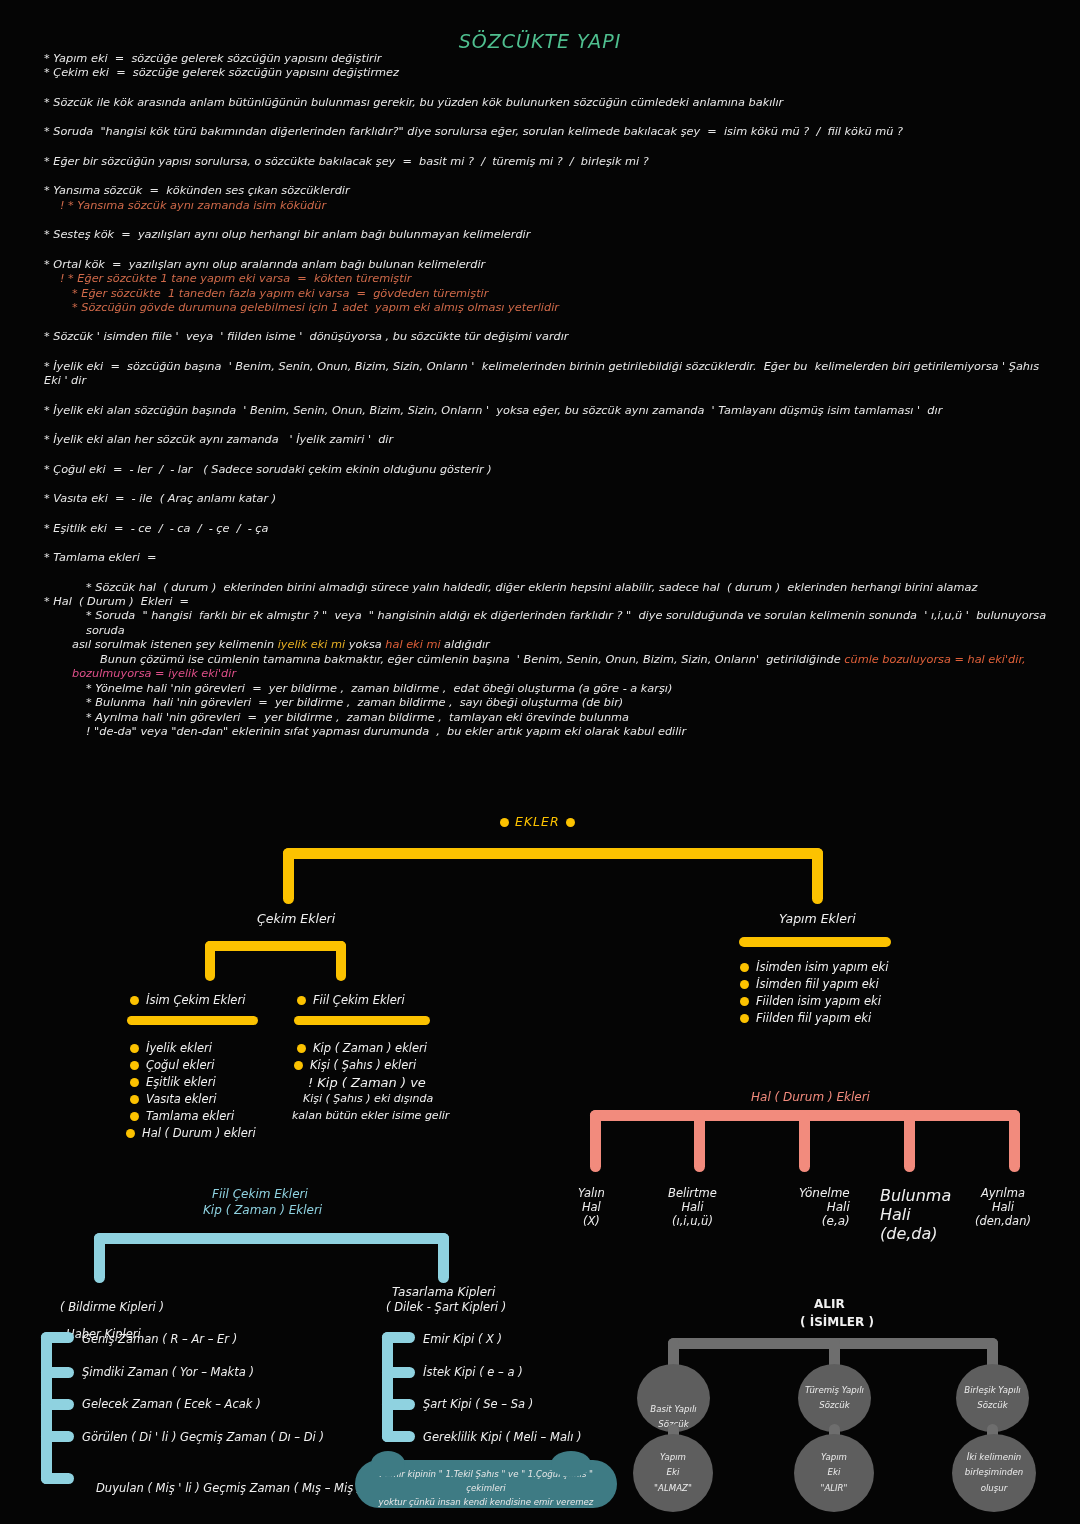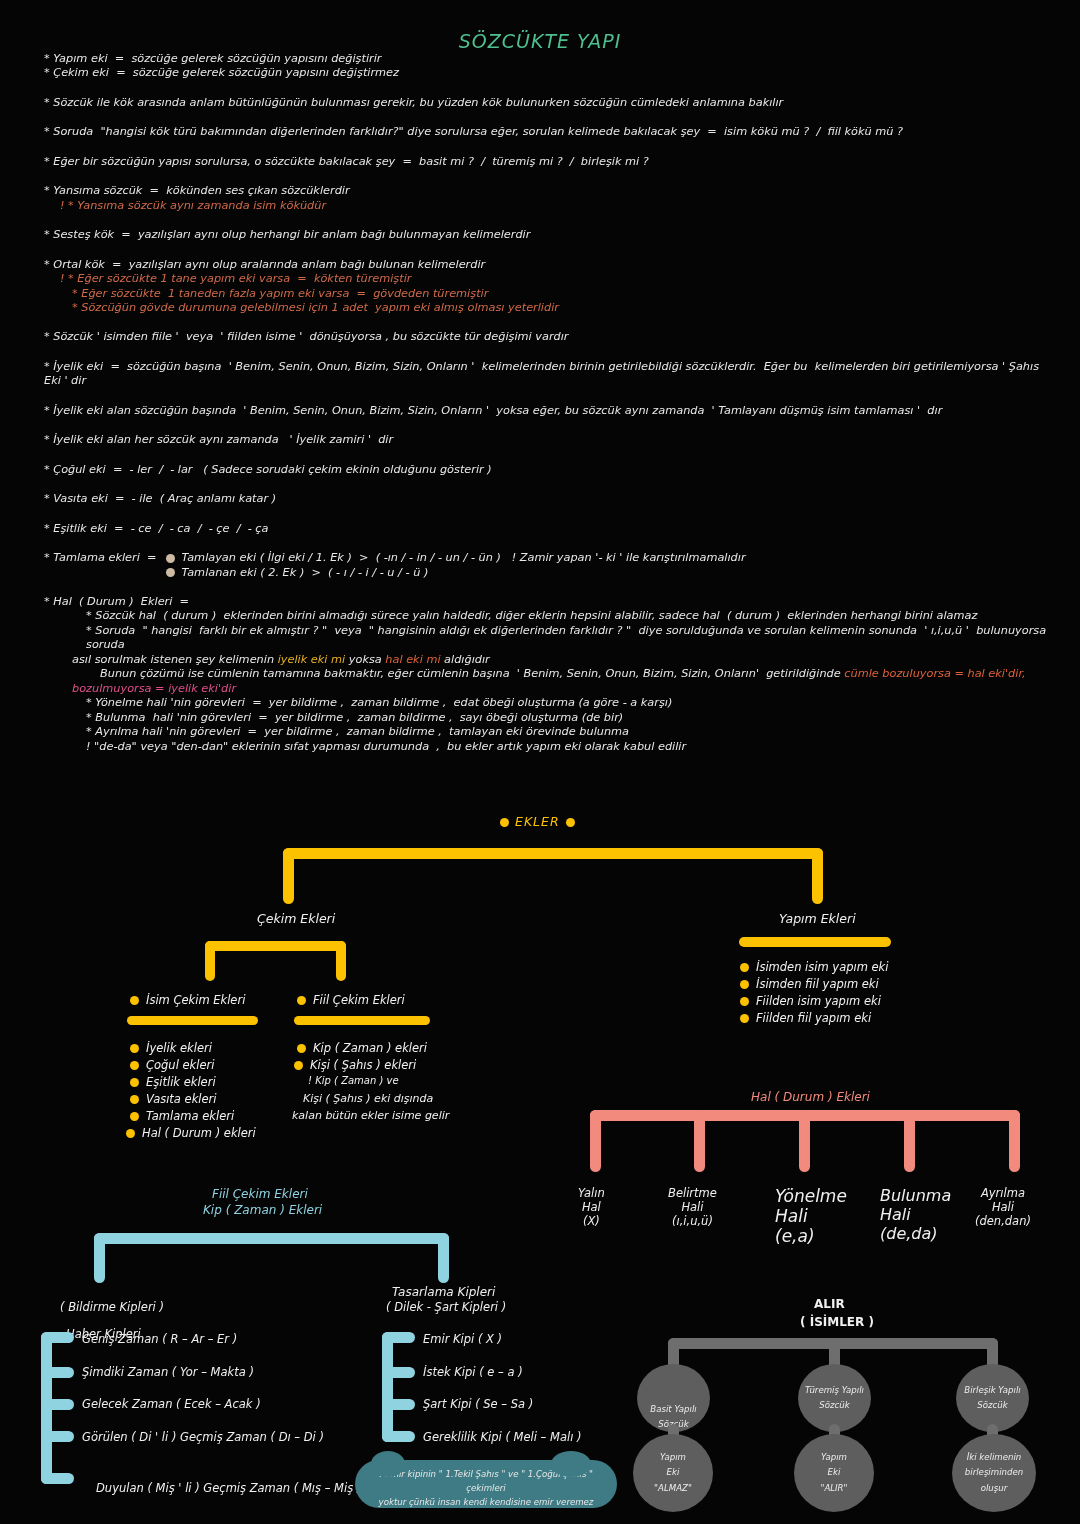--- a/index.html
+++ b/index.html
@@ -106,29 +106,25 @@
     <div class="sp14"></div>
     <div class="nl">* Çoğul eki  =  - ler  /  - lar   ( Sadece sorudaki çekim ekinin olduğunu gösterir )</div>
     <div class="sp14"></div>
     <div class="nl">* Vasıta eki  =  - ile  ( Araç anlamı katar )</div>
     <div class="sp14"></div>
     <div class="nl">* Eşitlik eki  =  - ce  /  - ca  /  - çe  /  - ça</div>
     <div class="sp14"></div>
 
     <div style="display:flex;">
       <div class="nl">* Tamlama ekleri  =</div>
-      <div style="margin-left:10px;">
-        <div class="nl"><span class="bullet-sm"></span><span>Tamlayan eki ( İlgi eki / 1. Ek )  &gt;  ( -ın / - in / - un / - ün )   ! Zamir yapan '- ki ' ile karıştırılmamalıdır</span></div>
-        <div class="nl"><span class="bullet-sm"></span><span>Tamlanan eki ( 2. Ek )  &gt;  ( - ı / - i / - u / - ü )</span></div>
-      </div>
     </div>
 
     <div class="sp14"></div>
+    <div class="nl ind3">* Sözcük hal  ( durum )  eklerinden birini almadığı sürece yalın haldedir, diğer eklerin hepsini alabilir, sadece hal  ( durum )  eklerinden herhangi birini alamaz</div>
     <div class="nl">* Hal  ( Durum )  Ekleri  =</div>
-    <div class="nl ind3">* Sözcük hal  ( durum )  eklerinden birini almadığı sürece yalın haldedir, diğer eklerin hepsini alabilir, sadece hal  ( durum )  eklerinden herhangi birini alamaz</div>
     <div class="nl ind3">* Soruda  " hangisi  farklı bir ek almıştır ? "  veya  " hangisinin aldığı ek diğerlerinden farklıdır ? "  diye sorulduğunda ve sorulan kelimenin sonunda  ' ı,i,u,ü '  bulunuyorsa soruda</div>
     <div class="nl ind2"><span>asıl sorulmak istenen şey kelimenin </span><span class="gold">iyelik eki mi</span><span> yoksa </span><span class="org">hal eki mi</span><span> aldığıdır</span></div>
     <div class="nl" style="padding-left:56px;"><span>Bunun çözümü ise cümlenin tamamına bakmaktır, eğer cümlenin başına  ' Benim, Senin, Onun, Bizim, Sizin, Onların'  getirildiğinde </span><span class="org">cümle bozuluyorsa = hal eki'dir,</span></div>
     <div class="nl ind2 pink">bozulmuyorsa = iyelik eki'dir</div>
     <div class="nl ind3">* Yönelme hali 'nin görevleri  =  yer bildirme ,  zaman bildirme ,  edat öbeği oluşturma (a göre - a karşı)</div>
     <div class="nl ind3">* Bulunma  hali 'nin görevleri  =  yer bildirme ,  zaman bildirme ,  sayı öbeği oluşturma (de bir)</div>
     <div class="nl ind3">* Ayrılma hali 'nin görevleri  =  yer bildirme ,  zaman bildirme ,  tamlayan eki örevinde bulunma</div>
     <div class="nl ind3">! "de-da" veya "den-dan" eklerinin sıfat yapması durumunda  ,  bu ekler artık yapım eki olarak kabul edilir</div>
   </div>
 
@@ -161,21 +157,21 @@
 
   <div class="list-item" style="left:130px;top:1041px;"><span class="li-dot"></span><span>İyelik ekleri</span></div>
   <div class="list-item" style="left:130px;top:1058px;"><span class="li-dot"></span><span>Çoğul ekleri</span></div>
   <div class="list-item" style="left:130px;top:1075px;"><span class="li-dot"></span><span>Eşitlik ekleri</span></div>
   <div class="list-item" style="left:130px;top:1092px;"><span class="li-dot"></span><span>Vasıta ekleri</span></div>
   <div class="list-item" style="left:130px;top:1109px;"><span class="li-dot"></span><span>Tamlama ekleri</span></div>
   <div class="list-item" style="left:126px;top:1126px;"><span class="li-dot"></span><span>Hal  ( Durum ) ekleri</span></div>
 
   <div class="list-item" style="left:297px;top:1041px;"><span class="li-dot"></span><span>Kip  ( Zaman ) ekleri</span></div>
   <div class="list-item" style="left:294px;top:1058px;"><span class="li-dot"></span><span>Kişi  ( Şahıs )  ekleri</span></div>
-  <div class="list-item" style="left:308px;top:1075px;font-size:10px;">! Kip  ( Zaman )  ve</div>
+  <div class="list-item" style="left:308px;top:1075px;font-size:13px;">! Kip  ( Zaman )  ve</div>
   <div class="list-item" style="left:303px;top:1092px;font-size:11px;">Kişi  ( Şahıs )  eki dışında</div>
   <div class="list-item" style="left:292px;top:1109px;font-size:11px;">kalan bütün ekler isime gelir</div>
 
   <div class="lbl pink-txt" style="left:751px;top:1090px;font-size:12px;">Hal  ( Durum )  Ekleri</div>
 
   <div class="bar p" style="left:590px;top:1110px;width:430px;height:11px;"></div>
   <div class="bar p" style="left:590px;top:1110px;width:11px;height:62px;"></div>
   <div class="bar p" style="left:694px;top:1110px;width:11px;height:62px;"></div>
   <div class="bar p" style="left:799px;top:1110px;width:11px;height:62px;"></div>
   <div class="bar p" style="left:904px;top:1110px;width:11px;height:62px;"></div>
@@ -184,21 +180,21 @@
   <div class="lbl white-txt" style="left:578px;top:1186px;font-size:11.5px;text-align:center;">
     <div>Yalın</div>
       <div>Hal</div>
       <div>(X)</div>
   </div>
   <div class="lbl white-txt" style="left:668px;top:1186px;font-size:11.5px;text-align:center;">
     <div>Belirtme</div>
       <div>Hali</div>
       <div>(ı,i,u,ü)</div>
   </div>
-  <div class="lbl white-txt" style="left:775px;top:1186px;font-size:17px;text-align:left;">
+  <div class="lbl white-txt" style="left:799px;top:1186px;font-size:12px;text-align:right;">
     <div>Yönelme</div>
       <div>Hali</div>
       <div>(e,a)</div>
   </div>
   <div class="lbl white-txt" style="left:880px;top:1186px;font-size:16px;">
     <div>Bulunma</div>
       <div>Hali</div>
       <div>(de,da)</div>
   </div>
   <div class="lbl white-txt" style="left:975px;top:1186px;font-size:11.5px;text-align:center;">

